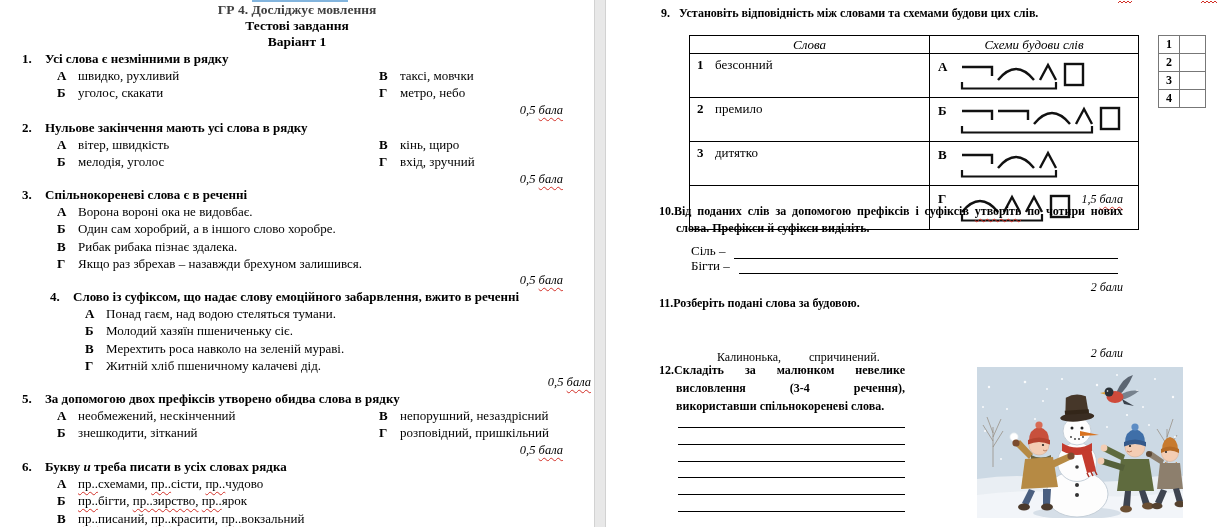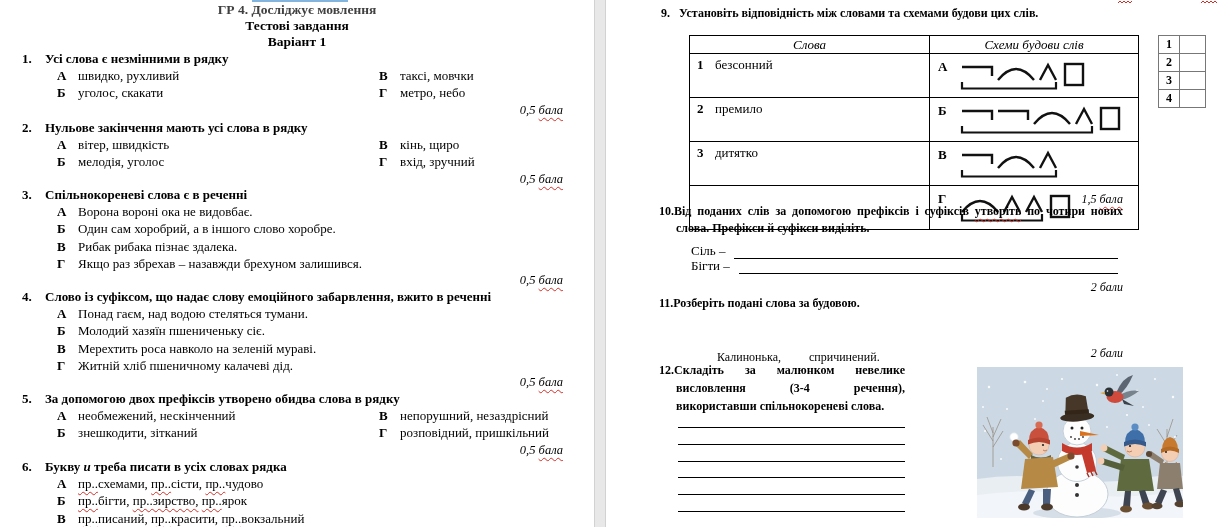--- a/index.html
+++ b/index.html
@@ -93,21 +93,21 @@
 
     <div class="lq" style="top:186px;">
       <div class="qhead"><span class="qnum">3.</span><span>Спільнокореневі слова є в реченні</span></div>
       <div class="opt"><span class="ol">А</span><span>Ворона вороні ока не видовбає.</span></div>
       <div class="opt"><span class="ol">Б</span><span>Один сам хоробрий, а в іншого слово хоробре.</span></div>
       <div class="opt"><span class="ol">В</span><span>Рибак рибака пізнає здалека.</span></div>
       <div class="opt"><span class="ol">Г</span><span>Якщо раз збрехав – назавжди брехуном залишився.</span></div>
       <div class="score"><span>0,5 </span><span class="sq">бала</span></div>
     </div>
 
-    <div class="lq" style="top:288px;">
+    <div class="lq" style="top:288px;padding-left:28px;">
       <div class="qhead"><span class="qnum">4.</span><span>Слово із суфіксом, що надає слову емоційного забарвлення, вжито в реченні</span></div>
       <div class="opt"><span class="ol">А</span><span>Понад гаєм, над водою стеляться тумани.</span></div>
       <div class="opt"><span class="ol">Б</span><span>Молодий хазяїн пшениченьку сіє.</span></div>
       <div class="opt"><span class="ol">В</span><span>Мерехтить роса навколо на зеленій мураві.</span></div>
       <div class="opt"><span class="ol">Г</span><span>Житній хліб пшеничному калачеві дід.</span></div>
       <div class="score"><span>0,5 </span><span class="sq">бала</span></div>
     </div>
 
     <div class="lq" style="top:390px;">
       <div class="qhead"><span class="qnum">5.</span><span>За допомогою двох префіксів утворено обидва слова в рядку</span></div>

